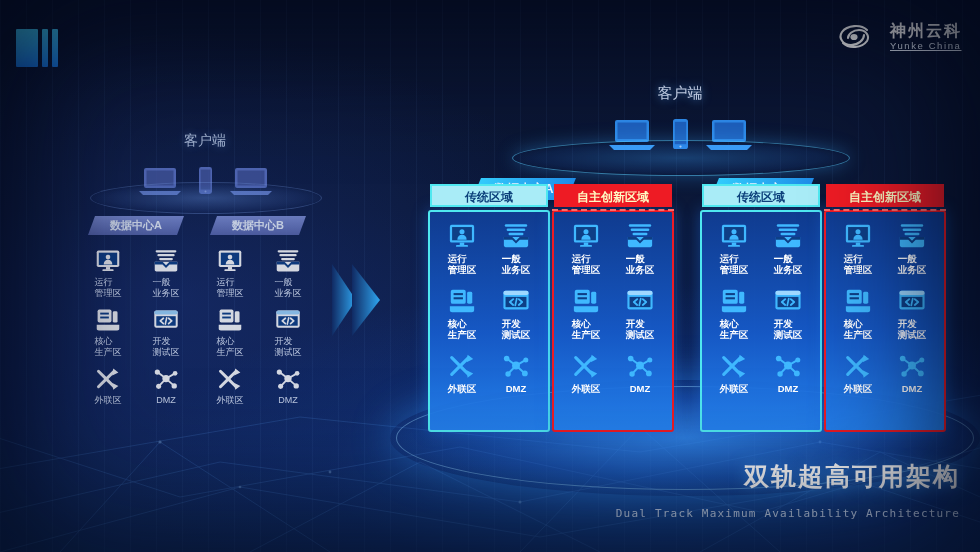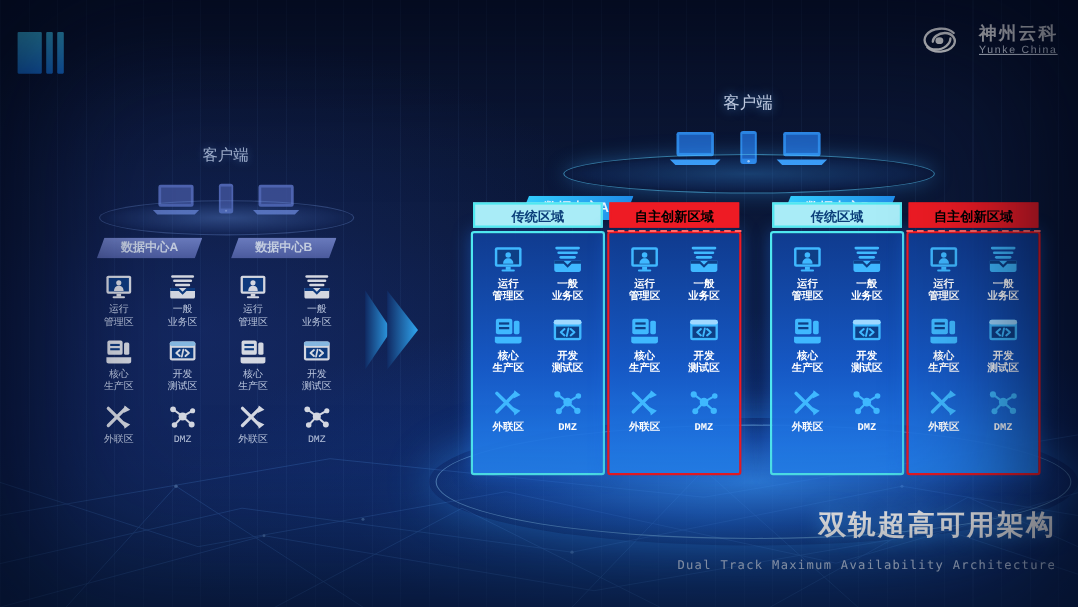--- a/index.html
+++ b/index.html
@@ -50,21 +50,21 @@
     text-align:center;}
   .dc-tag.muted{background:linear-gradient(180deg,#7e8fd6,#5766ad);
     clip-path:polygon(7px 0,100% 0,calc(100% - 7px) 100%,0 100%);}
   #ltagA{left:18px;top:96px;width:96px;}
   #ltagB{left:140px;top:96px;width:96px;}
   .zonegrid{position:absolute;display:grid;grid-template-columns:1fr 1fr;gap:8px 6px;}
   #lzA{left:12px;top:128px;width:110px;}
   #lzB{left:134px;top:128px;width:110px;}
   .zone{display:flex;flex-direction:column;align-items:center;gap:3px;}
   .zone .ic{width:28px;height:26px;display:block;}
-  .zone .zl{font-size:9px;line-height:11px;text-align:center;color:#e4ecfb;white-space:pre-line;font-family:Liberation Mono, monospace;}
+  .zone .zl{font-size:9px;line-height:11px;text-align:left;color:#e4ecfb;white-space:pre-line;}
   .zone.dim .zl{color:#dce6f8;}
   #left-caption{left:0;top:312px;width:270px;font-size:14px;font-weight:bold;color:#e8f0ff;}
 
   
   #arrow{position:absolute;left:330px;top:258px;width:56px;height:84px;}
 
   
   #rightwrap{position:absolute;left:400px;top:84px;width:560px;height:420px;}
   #right-client-label{left:150px;top:0px;width:260px;font-size:15px;color:#dbe8ff;
     text-shadow:0 0 10px rgba(80,170,255,.75);}
@@ -86,21 +86,21 @@
     border:1px solid rgba(150,215,255,.45);}
 
   .column{position:absolute;top:126px;width:118px;height:218px;border-radius:3px;
     background:linear-gradient(180deg, rgba(16,62,150,.92) 0%, rgba(22,92,205,.92) 55%, rgba(36,130,240,.95) 100%);
     box-shadow:0 0 16px rgba(30,110,230,.45);}
   .column .hdr{position:absolute;left:0;top:-28px;width:118px;height:23px;line-height:23px;
     text-align:center;font-size:12px;font-weight:bold;}
   .col-trad{border:2px solid #4fe8f0;}
   .col-trad .hdr{background:#a9ecf7;color:#0b3f7a;border:2px solid #4fe8f0;box-sizing:border-box;}
   .col-inno{border:2px solid #ee1b24;}
-  .col-inno .hdr{background:#ee1b24;color:#000000;border:2px solid #ee1b24;box-sizing:border-box;}
+  .col-inno .hdr{background:#ee1b24;color:#fef9c3;border:2px solid #ee1b24;box-sizing:border-box;}
   .col-inno::before{content:"";position:absolute;left:-2px;right:-2px;top:-3px;height:0;
     border-top:2px dashed #ff6a6a;}
   .colgrid{position:absolute;left:6px;top:10px;width:106px;
     display:grid;grid-template-columns:1fr 1fr;gap:12px 2px;}
   .colgrid .zone .ic{width:30px;height:28px;}
   .colgrid .zone .zl{font-size:9.5px;line-height:11px;color:#ffffff;font-weight:bold;}
 
   #cA1{left:28px;} #cA2{left:152px;} #cB1{left:300px;} #cB2{left:424px;}
 
   #bottom-cap{position:absolute;left:0;top:376px;width:560px;text-align:right;}

